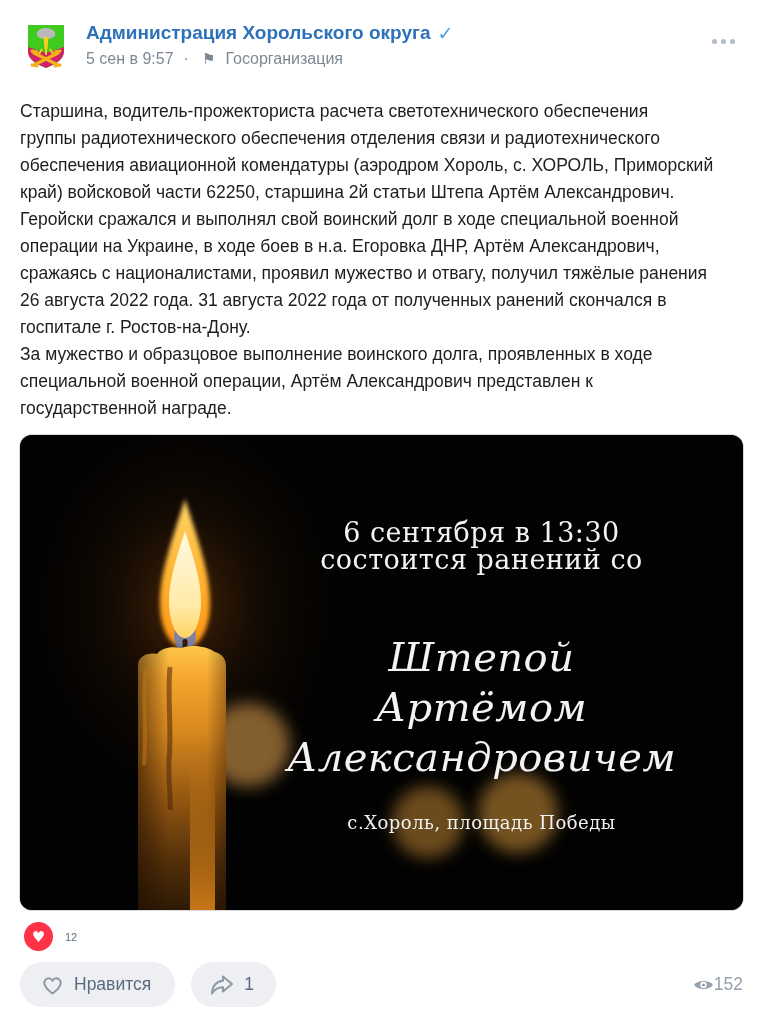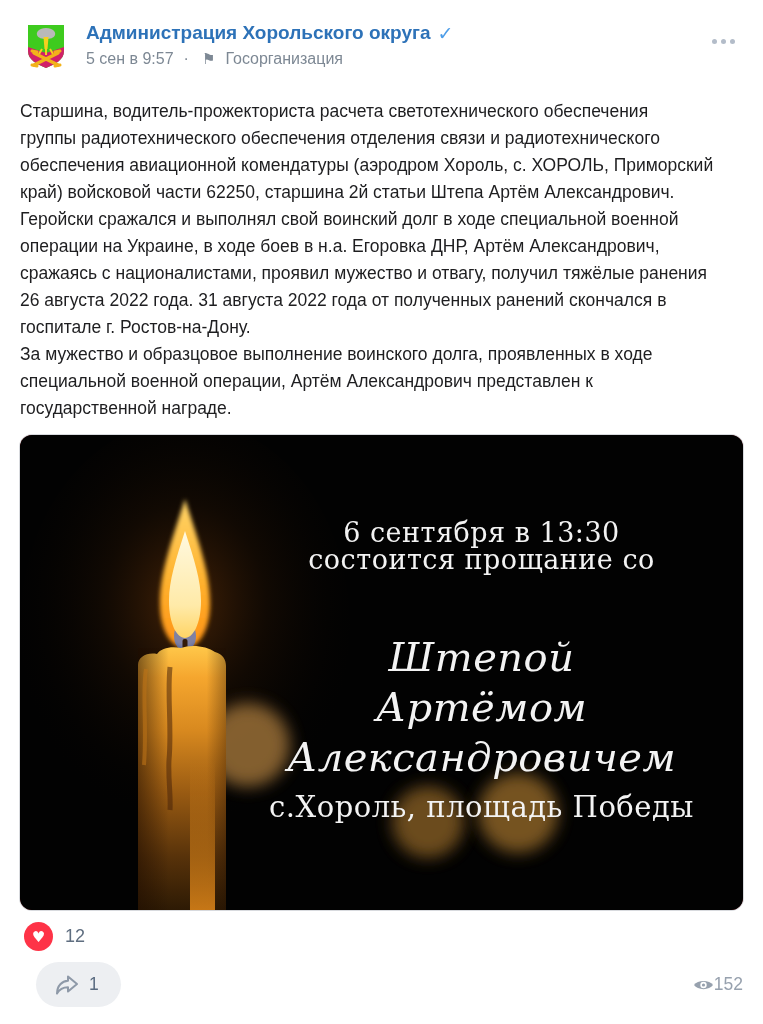--- a/index.html
+++ b/index.html
@@ -37,26 +37,26 @@
   
   .post-image{position:absolute;left:20px;top:435px;width:723px;height:475px;background:#7f1d1d;border-radius:12px;overflow:hidden;cursor:pointer;box-shadow:0 0 0 1px #d8dade;}
   .post-image svg{position:absolute;left:0;top:0;}
   .overlay{position:absolute;left:200px;width:523px;text-align:center;color:#f3f3f3;font-family:"DejaVu Serif","Liberation Serif",serif;letter-spacing:0.5px;}
   .ov-small{font-size:27px;line-height:32px;}
   .ov-name{font-size:40px;line-height:50px;font-style:italic;}
   .line-a{top:82px;}
   .line-b{top:109px;}
   .name-a{top:197px;}
   .name-b{top:247px;}
-  .loc{top:356px;font-size:29px;line-height:32px;}
+  .loc{top:372px;font-size:18px;line-height:32px;}
 
   
   .likes-row{position:absolute;left:24px;top:922px;display:flex;align-items:center;gap:12px;cursor:pointer;}
   .like-badge{width:29px;height:29px;border-radius:50%;background:var(--like-red);color:#fff;display:flex;align-items:center;justify-content:center;font-size:15px;font-family:"DejaVu Sans",sans-serif;}
-  .likes-count{font-size:18px;color:#5f6e80;}
+  .likes-count{font-size:11px;color:#5f6e80;}
 
   
   .actions-row{position:absolute;left:20px;right:20px;top:962px;height:45px;display:flex;align-items:center;}
   .pill{border:none;background:var(--pill-bg);border-radius:23px;height:45px;display:flex;align-items:center;gap:9px;cursor:pointer;font-family:inherit;}
   .like-btn{padding:0 24px 0 20px;}
   .share-btn{padding:0 22px 0 18px;margin-left:16px;}
   .pill span{font-size:17.5px;color:var(--pill-text);}
   .views{margin-left:auto;display:flex;align-items:center;color:var(--icon-gray);}
   .views span{font-size:17.5px;color:#97a1ae;}
 </style>
@@ -168,34 +168,40 @@
       <rect x="162.5" y="204" width="5" height="15" rx="2" fill="#331a08"></rect>
 
       <path d="M118 230 C118 222 127 217 137 219 C141 213 151 211 161 213 C171 209 187 211 195 217 C203 219 206 225 206 231 L206 475 L118 475 Z" fill="url(#bodyGrad)"></path>
       <rect x="118" y="213" width="88" height="262" fill="url(#sideShade)"></rect>
       <path d="M150 232 C147 262 152 292 149 325 C148 345 151 360 150 375" stroke="#47230a" stroke-width="5" fill="none" opacity="0.55"></path>
       <path d="M126 234 C122 258 127 290 124 330" stroke="#bd7317" stroke-width="4" fill="none" opacity="0.6"></path>
       <rect x="170" y="325" width="25" height="150" fill="url(#stripGrad)"></rect>
     </svg>
 
     <div class="overlay ov-small line-a">6 сентября в 13:30</div>
-    <div class="overlay ov-small line-b">состоится прощание со</div>
+    <div class="overlay ov-small line-b">состоится ранений со</div>
     <div class="overlay ov-name name-a">Штепой</div>
     <div class="overlay ov-name name-b">Артёмом Александровичем</div>
     <div class="overlay loc">с.Хороль, площадь Победы</div>
   </div>
 
   <div class="likes-row">
     <span class="like-badge">
         <span>♥</span>
       </span>
     <span class="likes-count">12</span>
   </div>
 
   <div class="actions-row">
+    <button class="pill like-btn">
+      <svg width="25" height="23" viewBox="0 0 25 23">
+        <path d="M12.5 20.5 C4.5 14.5 2.5 9.5 5.8 6.5 C8.4 4.2 11.4 5.4 12.5 7.8 C13.6 5.4 16.6 4.2 19.2 6.5 C22.5 9.5 20.5 14.5 12.5 20.5 Z" fill="none" stroke="#8e99a8" stroke-width="2" stroke-linejoin="round"></path>
+      </svg>
+      <span>Нравится</span>
+    </button>
     <button class="pill share-btn">
       <svg width="26" height="24" viewBox="0 0 26 24">
         <path d="M14 3.5 L23 11 L14 18.5 L14 14.2 C8.5 14.2 5.2 16.5 3 20.5 C3.2 12.5 8 8.2 14 7.8 Z" fill="none" stroke="#8e99a8" stroke-width="2" stroke-linejoin="round"></path>
       </svg>
       <span>1</span>
     </button>
     <div class="views">
       <svg width="21" height="14" viewBox="0 0 21 14">
         <path d="M1 7 C4.5 1.5 16.5 1.5 20 7 C16.5 12.5 4.5 12.5 1 7 Z" fill="#97a1ae"></path>
         <circle cx="10.5" cy="7" r="3.2" fill="#ffffff"></circle>

